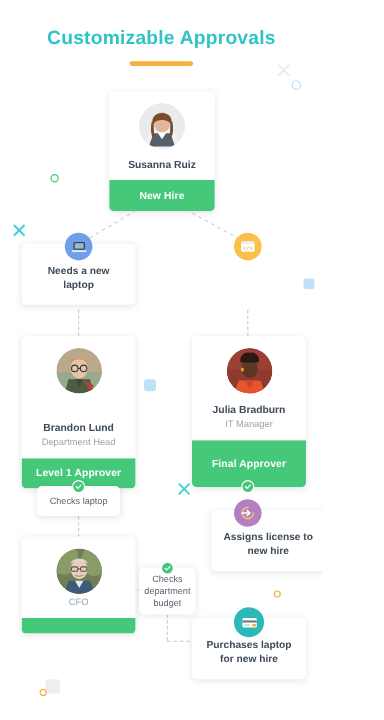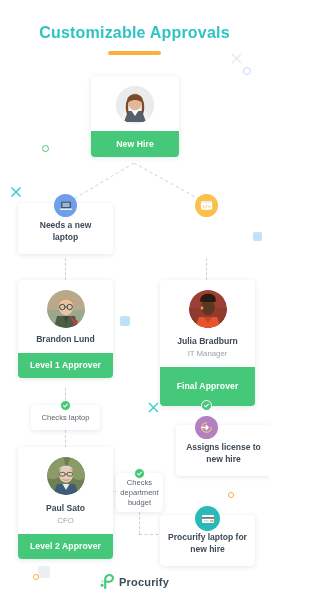--- a/index.html
+++ b/index.html
@@ -222,20 +222,21 @@
             <ellipse cx="19" cy="32" rx="13" ry="12" fill="#f0f2f3"></ellipse>
             <path d="M8 36 L12 25 L26 25 L30 36 Z" fill="#55606c"></path>
             <path d="M15 24 L19 30 L23 24 L21 22 L17 22 Z" fill="#ffffff"></path>
             <ellipse cx="19" cy="16" rx="7" ry="8.4" fill="#e3b69a"></ellipse>
             <path d="M11 15 C11 6, 27 6, 27 15 L27 20 C27 12, 11 12, 11 20 Z" fill="#7a4a2b"></path>
             <path d="M10.5 15 C9 22 10 28 12.5 30 L12 16 Z" fill="#7a4a2b"></path>
             <path d="M27.5 15 C29 22 28 28 25.5 30 L26 16 Z" fill="#7a4a2b"></path>
           </g>
         </svg>
       </div>
+      <div class="person-name" style="margin-top:7px;">Susanna Ruiz</div>
     </div>
     <div class="badge-footer" style="padding:7px 4px;">
       <div class="badge-title">New Hire</div>
     </div>
   </div>
 
   <div class="circ-icon" style="left:54px; top:194px; width:23px; height:23px; background:#6e9fe8;">
     <svg width="14" height="14" viewBox="0 0 16 16">
       <rect x="2.5" y="3" width="11" height="7.5" rx="1" fill="#3b4754"></rect>
       <rect x="3.8" y="4.2" width="8.4" height="5.1" fill="#9bb6d6"></rect>
@@ -275,21 +276,22 @@
             <path d="M11.5 14 C12 7, 26 7, 26.5 14 L26 11 C24 8, 14 8, 12 12 Z" fill="#c98f4e"></path>
             <path d="M11.5 14.5 C12 8, 26 8, 26.5 14.5 L26.5 11.5 C25 7.5, 13 7.5, 11.5 11.5 Z" fill="#d49a55"></path>
             <g fill="none" stroke="#2f3a44" stroke-width="0.9">
               <circle cx="15.3" cy="17" r="2.7"></circle>
               <circle cx="22.7" cy="17" r="2.7"></circle>
               <path d="M18 17 L20 17"></path>
             </g>
           </g>
         </svg>
       </div>
-      <div class="person-name" style="margin-top:5px;">Brandon Lund</div>
+      <div class="person-name" style="margin-top:22px;">Brandon Lund</div>
+      <div class="person-role">Department Head</div>
     </div>
     <div class="badge-footer">
       <div class="badge-title">Level 1 Approver</div>
     </div>
   </div>
 
   <div class="card" style="left:160px; top:280px; width:95px;">
     <div class="card-body" style="padding:10px 6px 8px 6px;">
       <div class="avatar" style="width:38px; height:38px;">
         <svg class="av-img" viewBox="0 0 38 38" width="38" height="38">
@@ -364,25 +366,23 @@
             <path d="M11.5 14 C10.5 10, 12 16, 12.5 18 Z" fill="#d8dade"></path>
             <g fill="none" stroke="#4a5560" stroke-width="0.9">
               <rect x="12.6" y="15.4" width="5.2" height="3.6" rx="1"></rect>
               <rect x="20.2" y="15.4" width="5.2" height="3.6" rx="1"></rect>
               <path d="M17.8 17.2 L20.2 17.2"></path>
             </g>
             <path d="M15.5 22.5 Q19 24.2 22.5 22.5" stroke="#b2836b" stroke-width="0.8" fill="none"></path>
           </g>
         </svg>
       </div>
-      <div class="person-name" style="margin-top:7px;">Paul Sato</div>
       <div class="person-role">CFO</div>
     </div>
     <div class="badge-footer">
-      <div class="badge-title">Level 2 Approver</div>
     </div>
   </div>
 
   <div class="check-badge" style="left:134px; top:468px;">
     <svg width="7" height="7" viewBox="0 0 10 10">
       <path d="M2.2 5.2 L4.1 7 L7.8 3.2" stroke="#ffffff" stroke-width="1.5" fill="none" stroke-linecap="round" stroke-linejoin="round"></path>
     </svg>
   </div>
   <div class="pill" style="left:116px; top:473px; width:47px; height:39px;">
     <span>Checks department budget</span>
@@ -391,26 +391,18 @@
   <div class="circ-icon" style="left:195px; top:506px; width:25px; height:25px; background:#2bb8b8;">
     <svg width="16" height="16" viewBox="0 0 16 16">
       <rect x="2" y="4" width="12" height="8" rx="1.2" fill="#ffffff"></rect>
       <rect x="2" y="6" width="12" height="1.8" fill="#6e7a86"></rect>
       <rect x="3.5" y="9.2" width="5" height="1.2" rx="0.5" fill="#c6ced6"></rect>
       <rect x="10.2" y="9" width="3.2" height="2" rx="0.5" fill="#f9b040"></rect>
     </svg>
   </div>
   <div class="card" style="left:160px; top:515px; width:95px;">
     <div class="card-body" style="padding:16px 8px 11px 8px;">
-      <div class="card-label">Procurify laptop for new hire</div>
-    </div>
-  </div>
-
-  <div class="logo-wrap">
-    <svg width="14" height="15" viewBox="0 0 14 15">
-      <path d="M5.2 14 L5.2 5.5 C5.2 2.6 7.4 0.8 10 1.1 C12.4 1.4 13.4 3.3 12.6 5.3 C11.8 7.3 9.2 8.2 6.8 7.6" fill="none" stroke="#45c87a" stroke-width="2.1" stroke-linecap="round"></path>
-      <circle cx="2.1" cy="11.3" r="1.5" fill="#45c87a"></circle>
-      <circle cx="2.4" cy="7.3" r="1.1" fill="#9ee0b8"></circle>
-    </svg>
-    <span class="logo-text">Procurify</span>
-  </div>
+      <div class="card-label">Purchases laptop for new hire</div>
+    </div>
+  </div>
+
 
 </div>
 
 </body></html>

